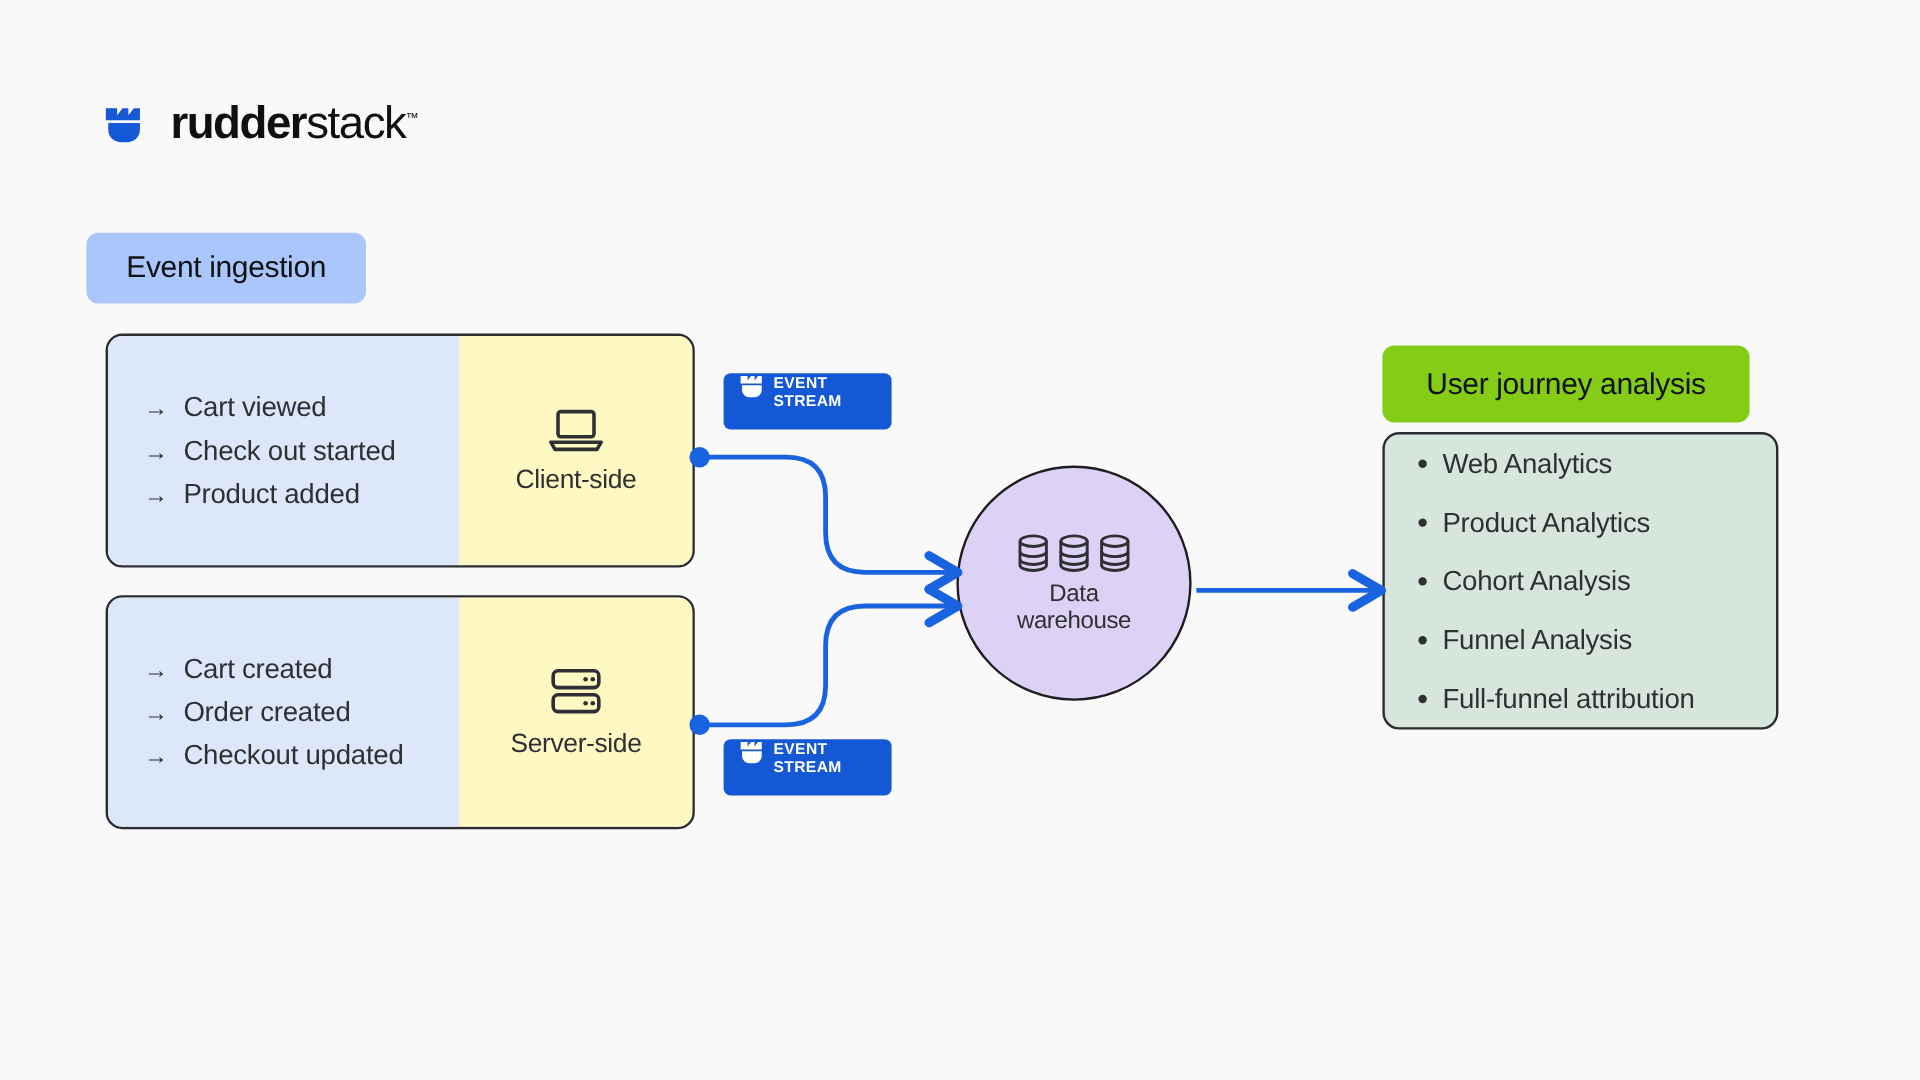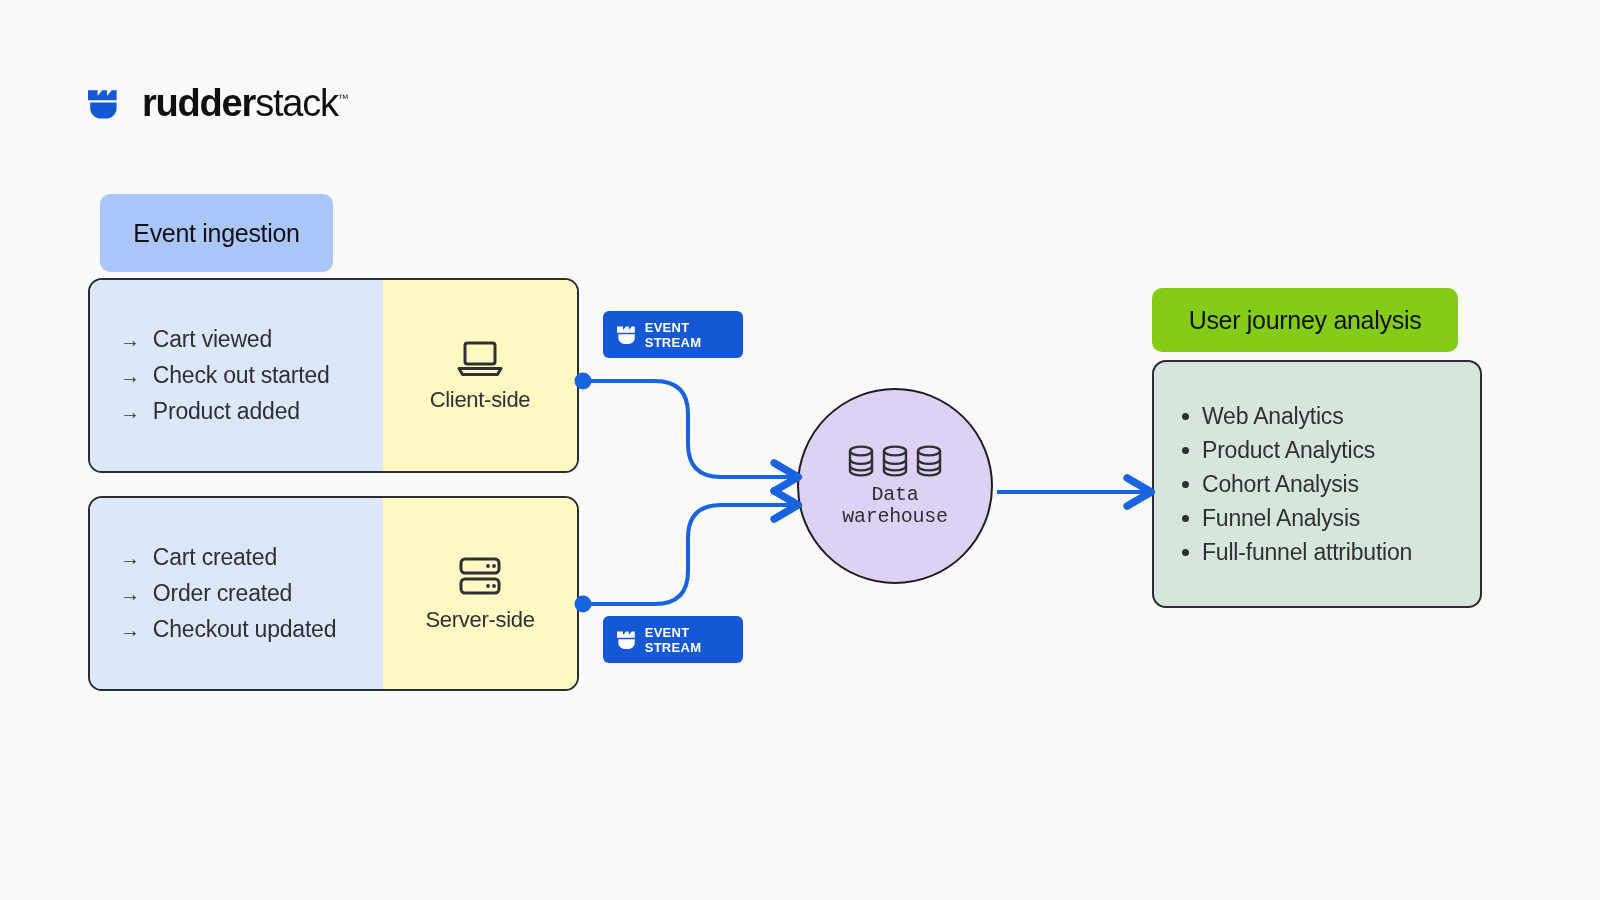--- a/index.html
+++ b/index.html
@@ -18,21 +18,21 @@
   .logo-text .b { font-weight: 700; }
   .logo-text .l { font-weight: 400; }
   .logo-tm { font-size: 11px; vertical-align: super; font-weight: 400; }
 
   
   .badge {
     position: absolute; border-radius: 10px;
     display: flex; align-items: center; justify-content: center;
     font-size: 25px; color: #101114; letter-spacing: -0.3px;
   }
-  #badge-ingestion { left: 100px; top: 194px; width: 233px; height: 78px; background: #aac6fa; }
+  #badge-ingestion { left: 72px; top: 194px; width: 233px; height: 59px; background: #aac6fa; }
   #badge-journey  { left: 1152px; top: 288px; width: 306px; height: 64px; background: #84cc16; }
 
   
   .event-card {
     position: absolute; width: 491px; height: 195px;
     border: 2.5px solid #2b2b32; border-radius: 14px;
     display: flex; overflow: hidden;
   }
   #card-client { left: 88px; top: 278px; }
   #card-server { left: 88px; top: 496px; }
@@ -45,41 +45,41 @@
   .evt .ar { font-size: 20px; color: #2f3033; }
   .card-right {
     flex: 1; background: #fef9c3;
     display: flex; flex-direction: column; align-items: center; justify-content: center; gap: 8px;
   }
   .card-right .cap { font-size: 22px; color: #2f3033; letter-spacing: -0.3px; }
 
   
   .es-pill {
     position: absolute; height: 47px; width: 140px; background: #1558d6;
-    border-radius: 6px; display: flex; align-items: center; gap: 9px;
+    border-radius: 6px; display: flex; gap: 9px;
     padding-left: 14px;
   }
   .es-pill .lbl { color: #ffffff; font-size: 13px; font-weight: 700; letter-spacing: 0.3px; }
   #es-top { left: 603px; top: 311px; }
   #es-bottom { left: 603px; top: 616px; }
 
   
   #warehouse {
     position: absolute; left: 797px; top: 388px; width: 196px; height: 196px;
     border-radius: 50%; background: #ddd2f5; border: 2.5px solid #1d1d22;
-    display: flex; flex-direction: column; align-items: center; justify-content: center; gap: 4px; font-family: Liberation Mono, monospace;
+    display: flex; flex-direction: column; align-items: center; justify-content: center; gap: 4px;
   }
   #warehouse .wh-cap { font-size: 20px; color: #2f3033; text-align: center; line-height: 1.12; letter-spacing: -0.3px; }
 
   
   #panel-outputs {
     position: absolute; left: 1152px; top: 360px; width: 330px; height: 248px;
     background: #d7e6dc; border: 2.5px solid #2b2b32; border-radius: 14px;
     display: flex; flex-direction: column; justify-content: center;
-    padding-left: 28px; gap: 7px;
+    padding-left: 28px; gap: 22px;
   }
   .outp { display: flex; align-items: center; gap: 13px; font-size: 23px; color: #2f3033; letter-spacing: -0.2px; }
   .outp .dot { width: 7px; height: 7px; border-radius: 50%; background: #2f3033; flex: none; }
 
   
   #wires { position: absolute; left: 0; top: 0; width: 1600px; height: 900px; pointer-events: none; }
 </style>
 </head>
 <body>
 

